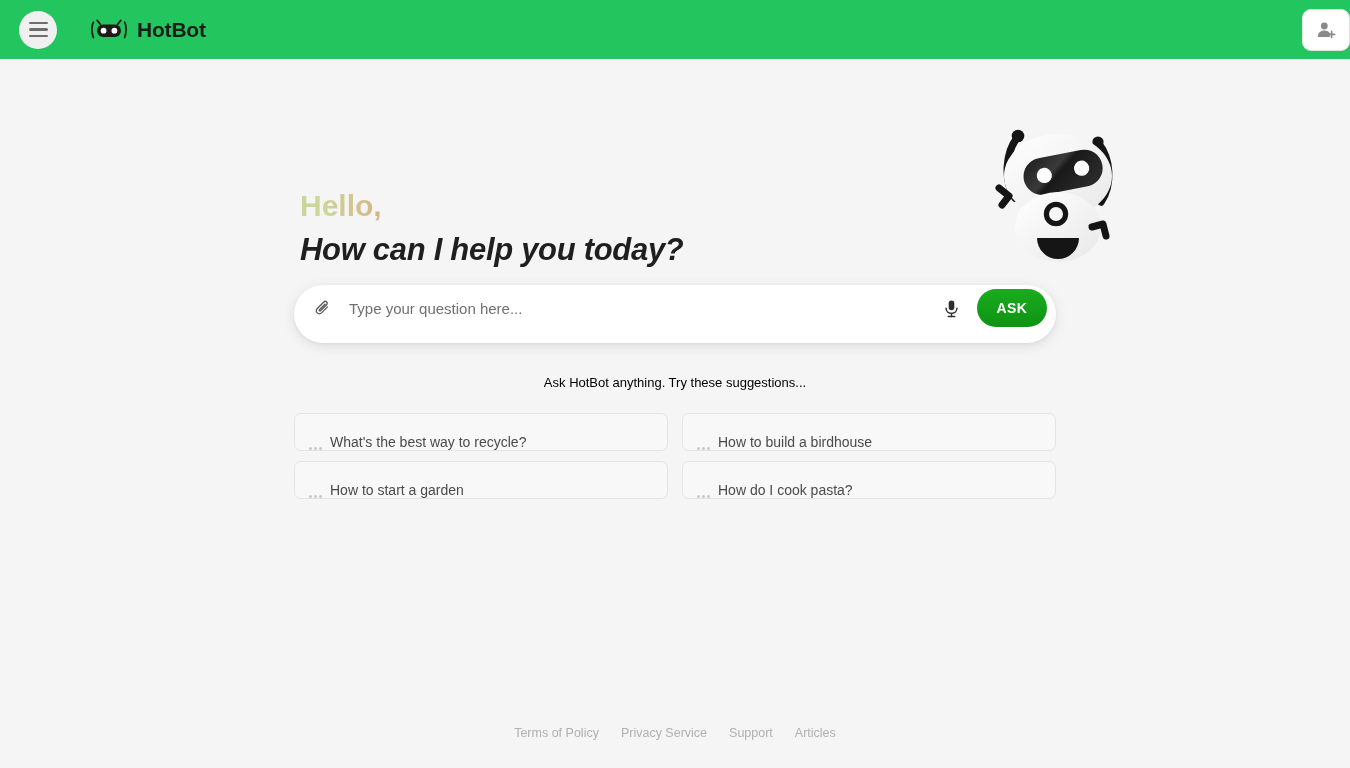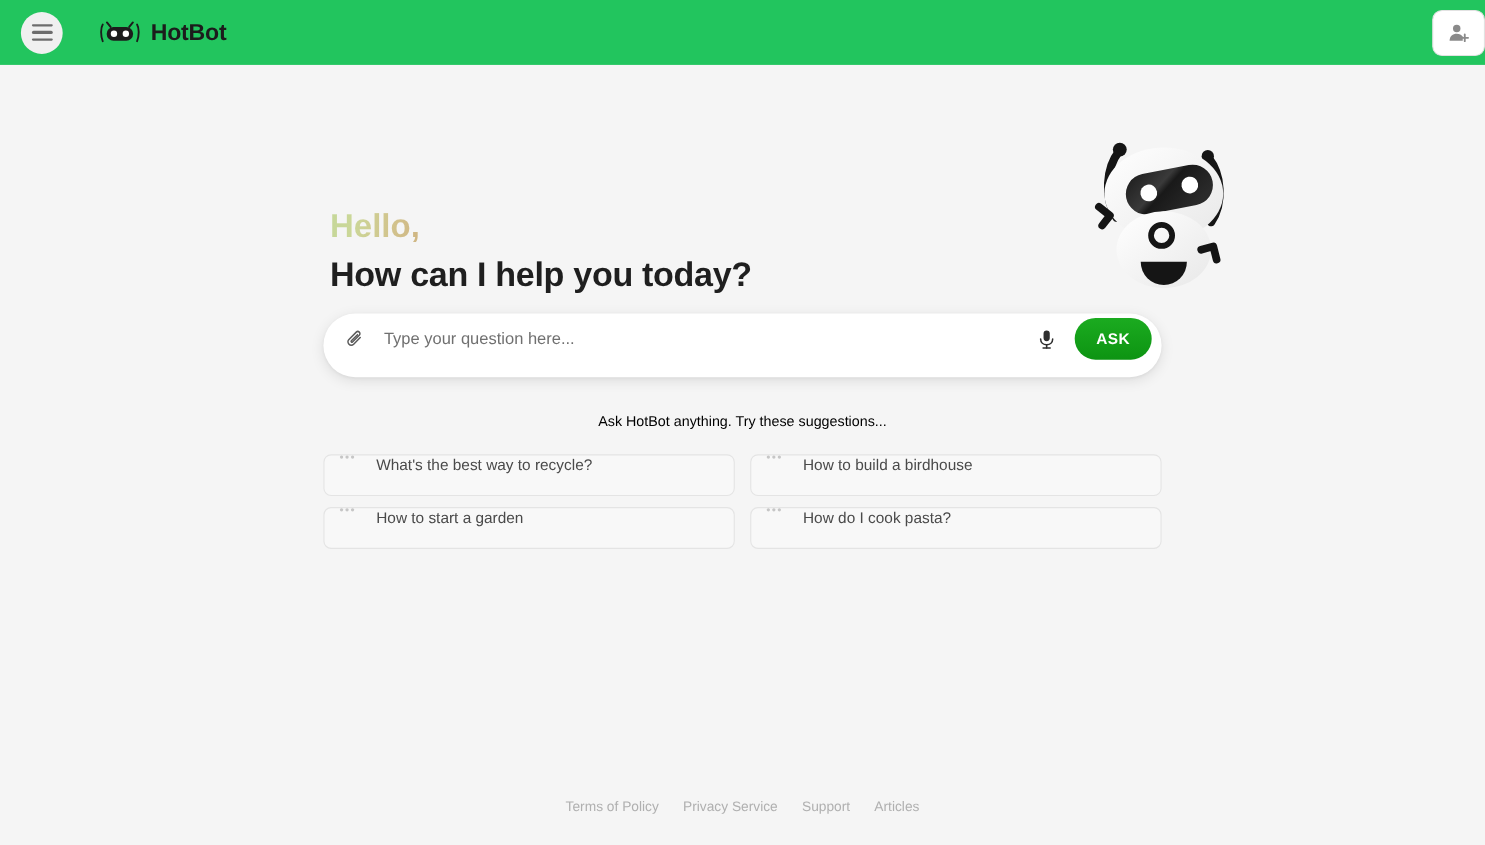--- a/index.html
+++ b/index.html
@@ -123,20 +123,21 @@
   }
 
   .headline {
     font-size: 31px;
     font-weight: bold;
     color: #1f1f1f;
     line-height: 1.22;
     letter-spacing: -0.3px;
     padding-left: 11px;
     margin-top: 7px;
+    font-style: italic;
   }
 
   
   .mascot {
     position: absolute;
     right: -73px;
     top: -75px;
     width: 152px;
     height: 150px;
     pointer-events: none;
@@ -224,22 +225,22 @@
     grid-template-columns: 1fr 1fr;
     gap: 10px 14px;
   }
 
   .chip {
     height: 38px;
     border: 1px solid #e4e4e4;
     border-radius: 7px;
     background: #f8f8f8;
     display: flex;
-    align-items: flex-start;
-    gap: 20px;
+    align-items: flex-end;
+    gap: 8px;
     padding: 0 14px;
     cursor: pointer;
     font-size: 14px;
     color: #4a4a4a;
     text-align: left;
     font-family: "Liberation Sans", sans-serif;
   }
 
   .chip-dots {
     display: flex;

